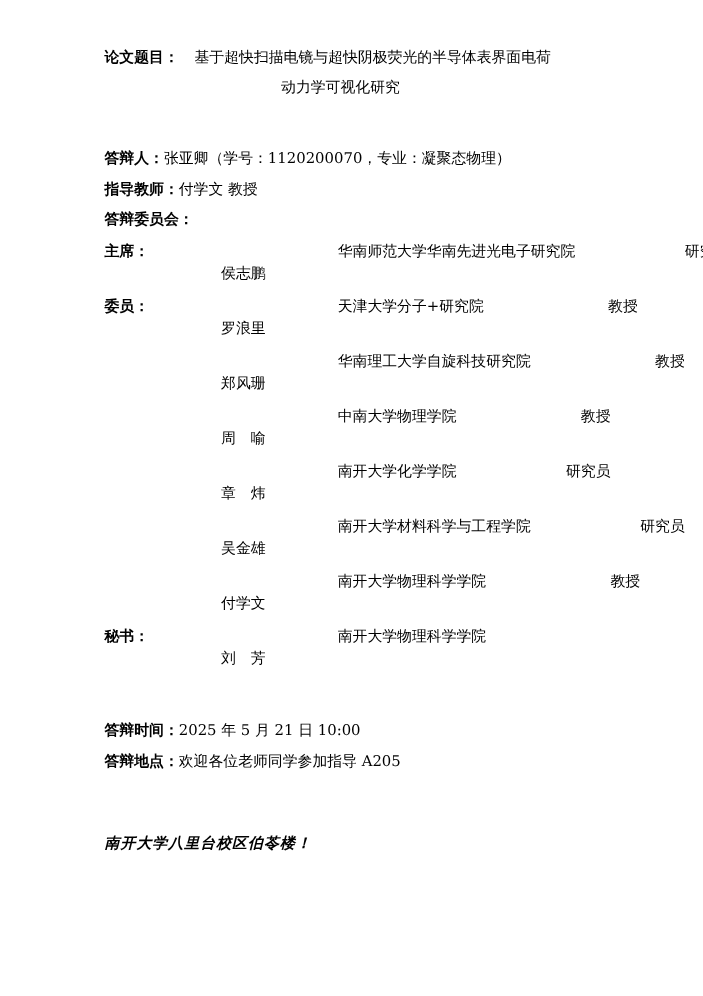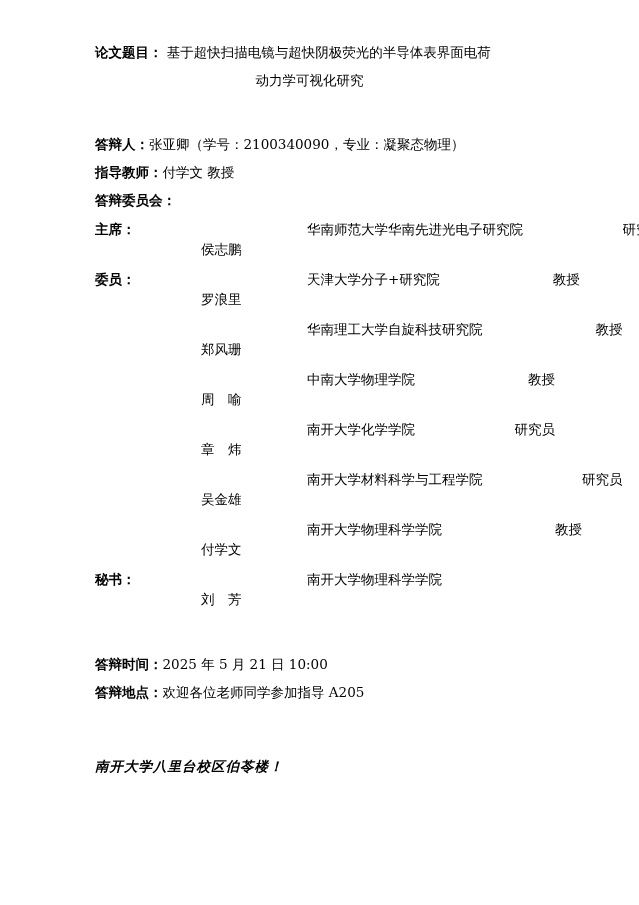--- a/index.html
+++ b/index.html
@@ -46,20 +46,21 @@
     font-size: 13.5px;
     line-height: 28px;
     white-space: nowrap;
   }
   .lbl {
     font-weight: bold;
   }
   .thesis-title-line1 {
     font-size: 13.5px;
     line-height: 28px;
+    margin-left: 10px;
   }
   .thesis-title-line2 {
     font-size: 13.5px;
     line-height: 28px;
     text-align: center;
     padding-right: 20px;
   }
   .gap-lg {
     height: 36px;
   }
@@ -109,21 +110,21 @@
     <div class="row">
       <span class="lbl">论文题目：</span>
       <span class="thesis-title-line1">基于超快扫描电镜与超快阴极荧光的半导体表界面电荷</span>
     </div>
     <div class="thesis-title-line2">动力学可视化研究</div>
   </div>
 
   <div class="gap-lg"></div>
 
   <div class="row">
-    <span class="lbl">答辩人：</span><span>张亚卿（学号：2100340090，专业：凝聚态物理）</span>
+    <span class="lbl">答辩人：</span><span>张亚卿（学号：1120200070，专业：凝聚态物理）</span>
   </div>
 
   <div class="row">
     <span class="lbl">指导教师：</span><span>付学文   教授</span>
   </div>
 
   <div class="row">
     <span class="lbl">答辩委员会：</span>
   </div>
 

